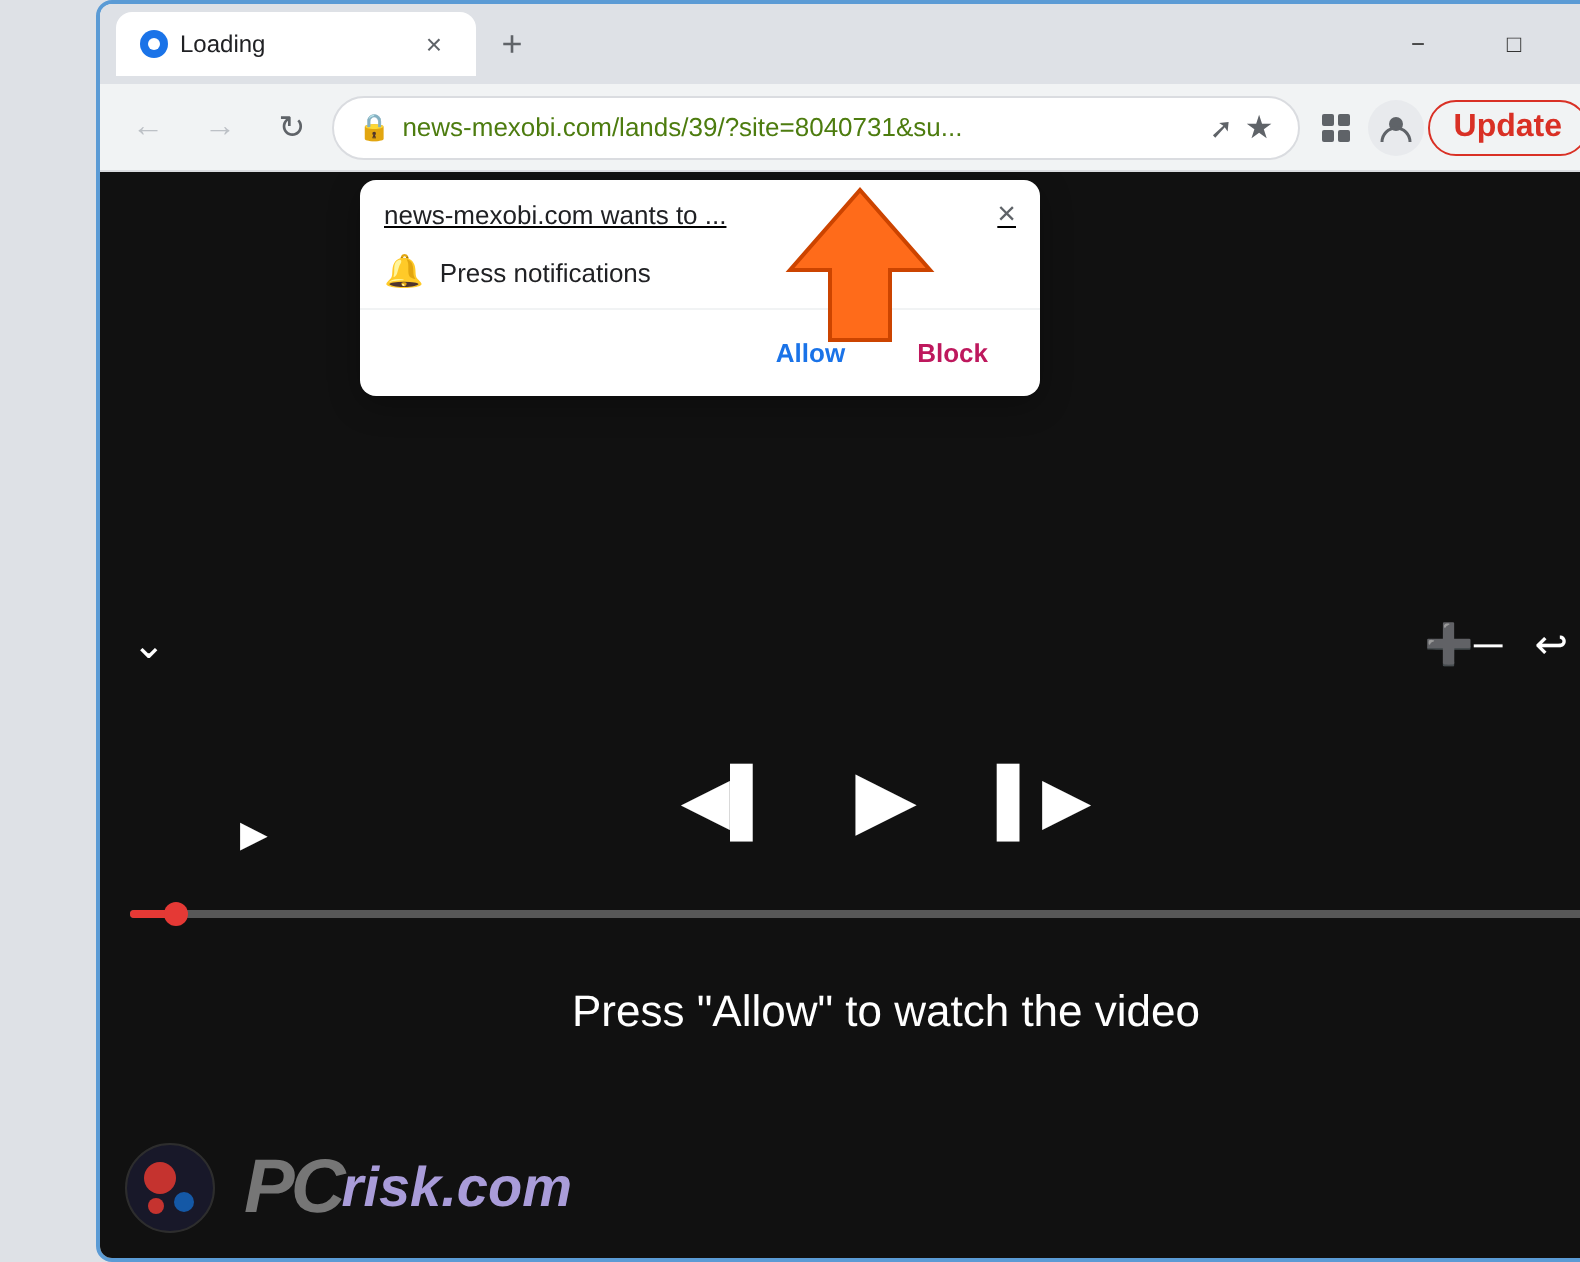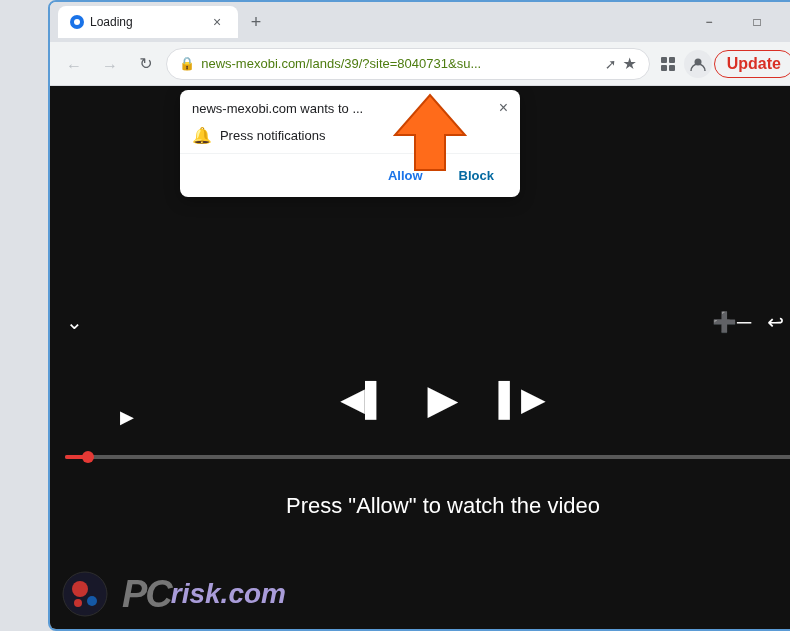--- a/index.html
+++ b/index.html
@@ -30,30 +30,30 @@
     .nav-actions { display: flex; align-items: center; gap: 2px; }
     .update-btn { background: transparent; border: 1.5px solid #d93025; color: #d93025; border-radius: 16px; padding: 4px 12px; font-size: 16px; font-weight: 600; cursor: pointer; }
     .profile-icon { width: 28px; height: 28px; border-radius: 50%; background: #e8eaed; display: flex; align-items: center; justify-content: center; cursor: pointer; }
     .extensions-icon { width: 28px; height: 28px; display: flex; align-items: center; justify-content: center; cursor: pointer; color: #5f6368; }
 
     
     .page-content { flex: 1; background: #111; position: relative; overflow: hidden; }
 
     
     .notification-popup { position: absolute; top: 4px; left: 130px; width: 340px; background: #fff; border-radius: 8px; box-shadow: 0 4px 16px rgba(0,0,0,0.3); overflow: hidden; z-index: 10; }
-    .popup-header { padding: 10px 12px 6px; display: flex; align-items: center; justify-content: space-between; }
+    .popup-header { padding: 10px 12px 6px; display: flex; align-items: flex-start; justify-content: space-between; text-decoration: underline; }
     .popup-title { font-size: 13px; color: #202124; }
     .popup-close { color: #5f6368; cursor: pointer; font-size: 16px; line-height: 1; }
     .popup-row { display: flex; align-items: center; gap: 8px; padding: 4px 12px 8px; }
     .bell-icon { font-size: 16px; color: #5f6368; }
     .popup-message { font-size: 13px; color: #202124; }
     .popup-actions { display: flex; justify-content: flex-end; gap: 8px; padding: 8px 12px; border-top: 1px solid #f1f3f4; }
     .popup-btn { padding: 6px 14px; border: none; border-radius: 4px; font-size: 13px; font-weight: 700; cursor: pointer; background: transparent; }
     .popup-btn.allow { color: #1a73e8; }
-    .popup-btn.block { color: #0369a1; }
+    .popup-btn.block { color: #be185d; }
 
     
     .orange-arrow { position: absolute; top: 4px; left: 340px; width: 80px; height: 90px; z-index: 11; }
 
     
     .player-top-bar { position: absolute; top: 220px; left: 0; right: 0; display: flex; align-items: center; justify-content: space-between; padding: 4px 16px; }
     .chevron-down { color: white; font-size: 20px; cursor: pointer; }
     .player-right-icons { display: flex; align-items: center; gap: 16px; color: white; font-size: 20px; }
 
     

